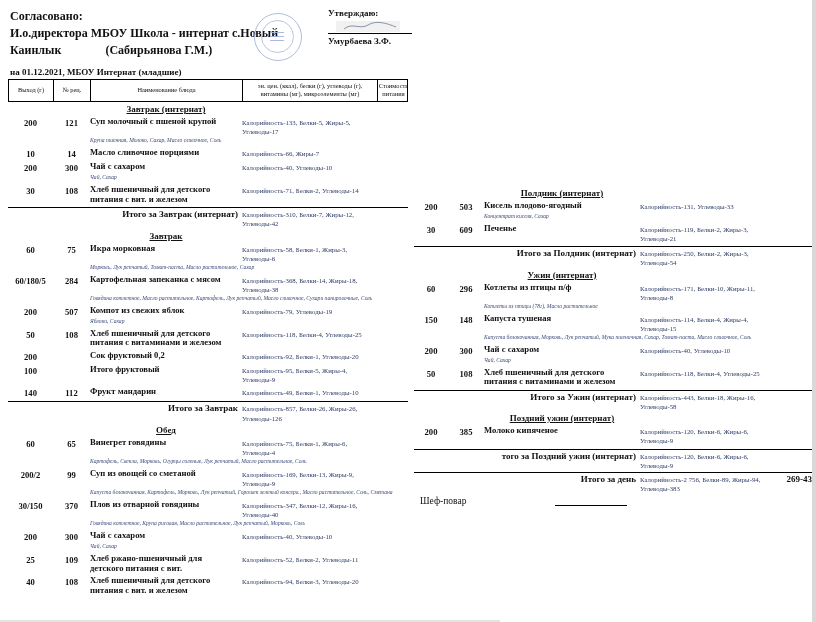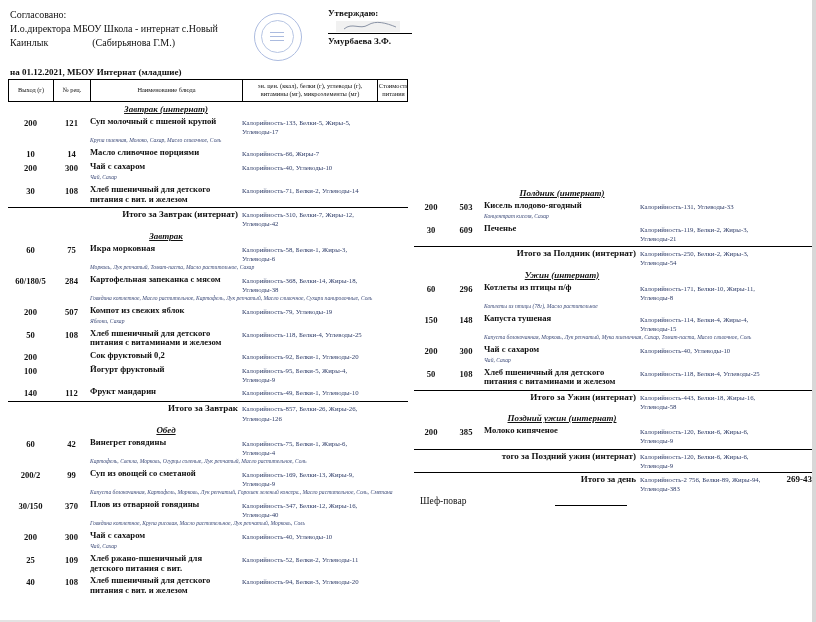--- a/index.html
+++ b/index.html
@@ -2,21 +2,21 @@
 <html><head>
 <meta charset="utf-8">
 <style>
   html,body{margin:0;padding:0;background:#fff;}
   #page{position:relative;width:816px;height:622px;background:#ffffff;overflow:hidden;
         font-family:"Liberation Serif","DejaVu Serif",serif;color:#111;}
   .scan-edge-right{position:absolute;right:0;top:0;width:4px;height:622px;background:#d8d8d8;}
   .scan-edge-bottom{position:absolute;left:0;bottom:0;width:500px;height:2px;background:#e3e3e3;}
 
   
-  .agreed{position:absolute;left:10px;top:8px;width:270px;font-size:10px;font-weight:normal;line-height:1.4;}
+  .agreed{position:absolute;left:10px;top:8px;width:270px;font-size:12px;font-weight:bold;line-height:1.4;}
   .agreed .l3 span.paren{margin-left:44px;}
   .approved{position:absolute;left:328px;top:8px;width:92px;font-size:9px;font-weight:bold;}
   .sig-box{position:relative;width:84px;height:14px;border-bottom:1.2px solid #000;margin-top:1px;}
   .sig-box .sig-bg{position:absolute;left:8px;top:2px;width:64px;height:11px;background:#f1f1f1;}
   .sig-box svg{position:absolute;left:14px;top:1px;}
   .approved .appr-name{margin-top:2px;}
 
   .stamp{position:absolute;left:254px;top:13px;width:46px;height:46px;border:1.6px solid #a3b4dc;
          border-radius:50%;opacity:.9;}
   .stamp .inner{position:absolute;left:6px;top:6px;width:31px;height:31px;border:1px solid #aebedf;border-radius:50%;}
@@ -33,21 +33,21 @@
          font-size:6.4px;line-height:1.3;text-align:center;box-sizing:border-box;}
   .thead > div{border-right:1px solid #000;display:flex;align-items:center;justify-content:center;
                padding:2px 1px;box-sizing:border-box;}
   .thead > div:last-child{border-right:none;}
 
   
   .col{position:absolute;}
   .col-left{left:8px;top:102px;width:400px;}
   .col-right{left:414px;top:186px;width:398px;}
 
-  .sec-title{font-size:9px;font-weight:bold;font-style:italic;text-decoration:underline;
+  .sec-title{font-size:9px;font-weight:bold;text-decoration:underline;
              text-align:center;margin:2px 0 3px 0;}
   .col-left  .sec-title{margin-left:82px;width:152px;}
   .col-right .sec-title{margin-left:70px;width:156px;}
 
   .row{display:grid;margin-bottom:3px;}
   .col-left  .row{grid-template-columns:45px 37px 152px 1fr 31px;}
   .col-right .row{grid-template-columns:34px 36px 156px 1fr 38px;}
   .c-out,.c-rec{font-size:8.6px;font-weight:bold;text-align:center;padding-top:1px;}
   .c-name{font-size:8.6px;font-weight:bold;line-height:1.12;padding-right:6px;}
   .c-nutr{font-size:6.8px;color:#33406b;line-height:1.35;padding-top:1px;}
@@ -183,40 +183,40 @@
       <div class="row">
         <div class="c-out">200</div>
         <div class="c-rec"></div>
         <div class="c-name">Сок фруктовый 0,2</div>
         <div class="c-nutr">Калорийность-92, Белки-1, Углеводы-20</div>
         <div class="c-cost"></div>
       </div>
       <div class="row">
         <div class="c-out">100</div>
         <div class="c-rec"></div>
-        <div class="c-name">Йогурт фруктовый</div>
+        <div class="c-name">Итого фруктовый</div>
         <div class="c-nutr">Калорийность-95, Белки-5, Жиры-4, Углеводы-9</div>
         <div class="c-cost"></div>
       </div>
       <div class="row">
         <div class="c-out">140</div>
         <div class="c-rec">112</div>
         <div class="c-name">Фрукт мандарин</div>
         <div class="c-nutr">Калорийность-49, Белки-1, Углеводы-10</div>
         <div class="c-cost"></div>
       </div>
       <div class="total-row">
         <div class="t-label">Итого за Завтрак</div>
         <div class="t-nutr">Калорийность-857, Белки-26, Жиры-26, Углеводы-126</div>
         <div class="t-cost"></div>
       </div>
       <div class="sec-title">Обед</div>
       <div class="row">
         <div class="c-out">60</div>
-        <div class="c-rec">42</div>
+        <div class="c-rec">65</div>
         <div class="c-name">Винегрет говядины</div>
         <div class="c-nutr">Калорийность-75, Белки-1, Жиры-6, Углеводы-4</div>
         <div class="c-cost"></div>
         <div class="c-ing">Картофель, Свекла, Морковь, Огурцы соленые, Лук репчатый, Масло растительное, Соль</div>
       </div>
       <div class="row">
         <div class="c-out">200/2</div>
         <div class="c-rec">99</div>
         <div class="c-name">Суп из овощей со сметаной</div>
         <div class="c-nutr">Калорийность-169, Белки-13, Жиры-9, Углеводы-9</div>

